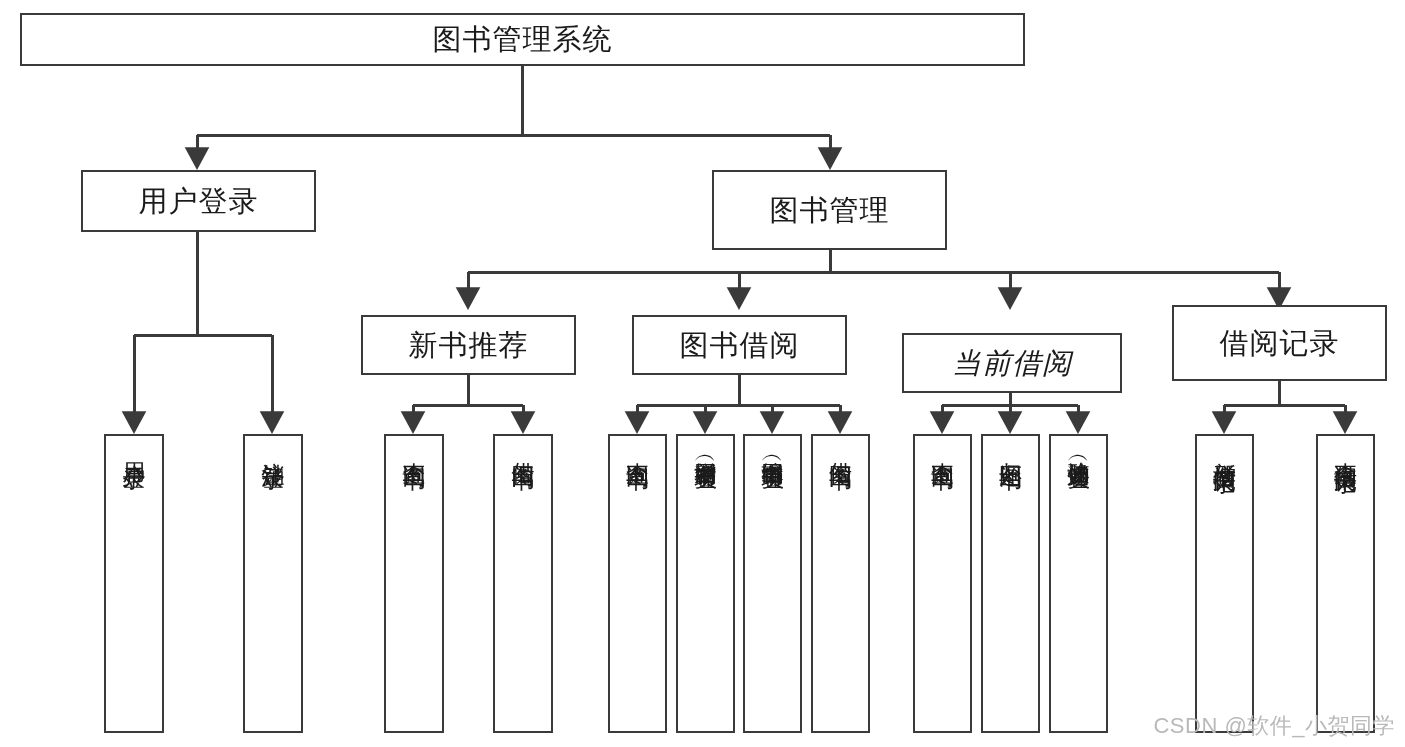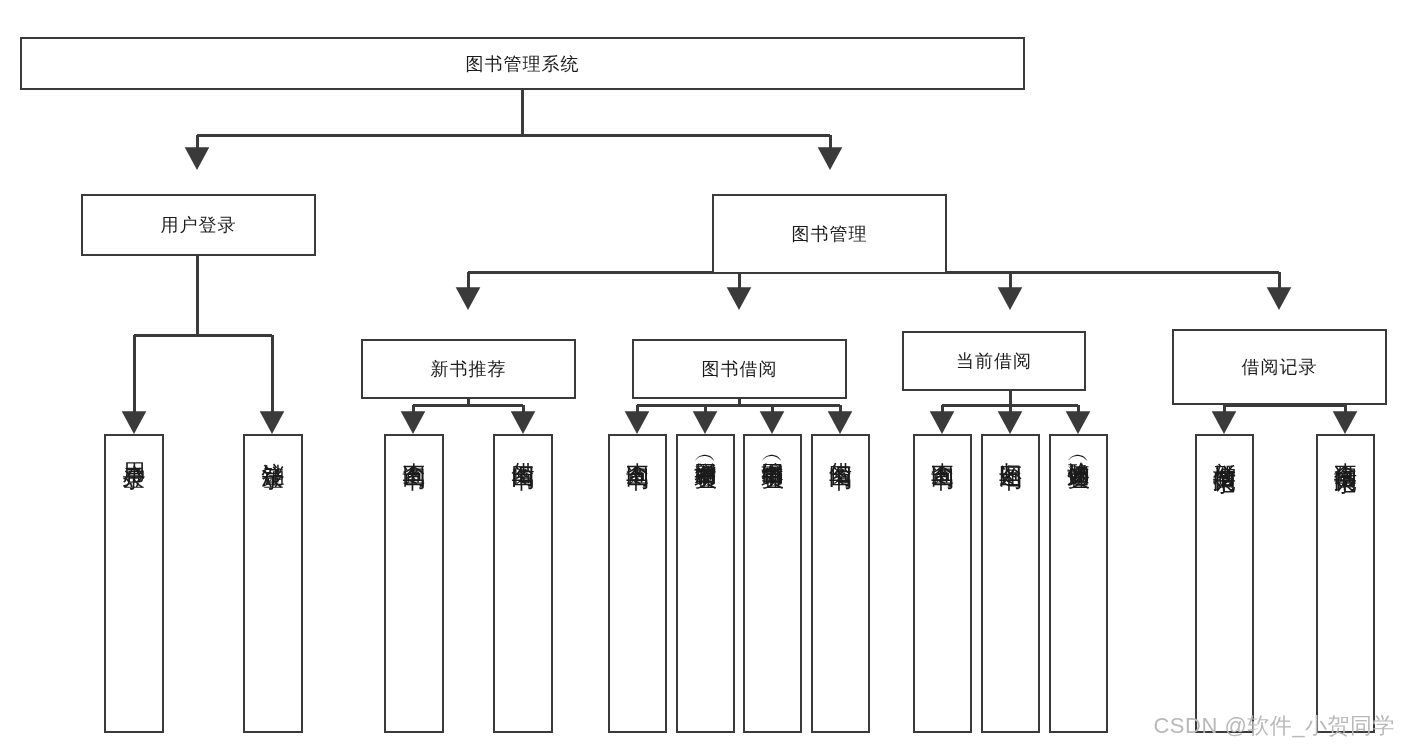--- a/index.html
+++ b/index.html
@@ -29,23 +29,22 @@
     box-sizing: border-box;
     border: 2.5px solid #3a3a3a;
     background: #ffffff;
     display: flex;
     align-items: center;
     justify-content: center;
     color: #1b1b1b;
   }
   .node-box.horizontal {
     writing-mode: horizontal-tb;
-    font-size: 18px;
+    font-size: 29px;
     letter-spacing: 1px;
-    margin-top: 24px;
   }
   .node-label-h {
     display: block;
     line-height: 1;
     white-space: nowrap;
   }
   .node-box.vertical {
     align-items: flex-start;
     padding-top: 8px;
   }
@@ -144,21 +143,21 @@
   </div>
 
   <div class="node-box horizontal" style="left:361px; top:315px; width:215px; height:60px;">
     <span class="node-label-h">新书推荐</span>
   </div>
 
   <div class="node-box horizontal" style="left:632px; top:315px; width:215px; height:60px;">
     <span class="node-label-h">图书借阅</span>
   </div>
 
-  <div class="node-box horizontal" style="left:902px; top:307px; width:184px; height:60px;">
+  <div class="node-box horizontal" style="left:902px; top:333px; width:220px; height:60px;font-style:italic;">
     <span class="node-label-h">当前借阅</span>
   </div>
 
   <div class="node-box horizontal" style="left:1172px; top:305px; width:215px; height:76px;">
     <span class="node-label-h">借阅记录</span>
   </div>
 
   <div class="node-box vertical" style="left:104px; top:434px; width:60px; height:299px;">
     <span class="node-label-v">用户登录</span>
   </div>

